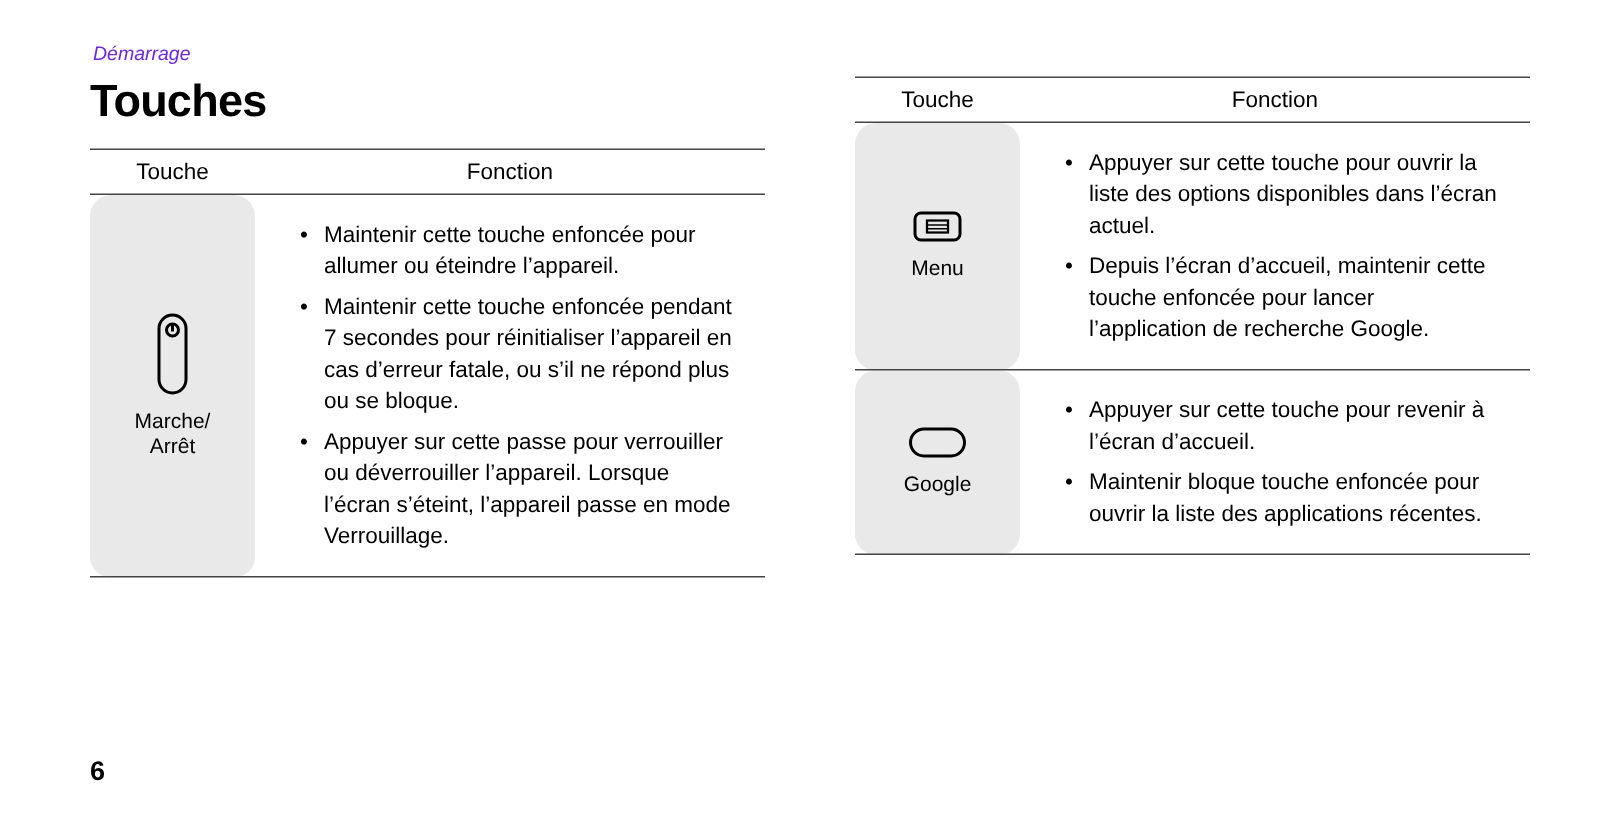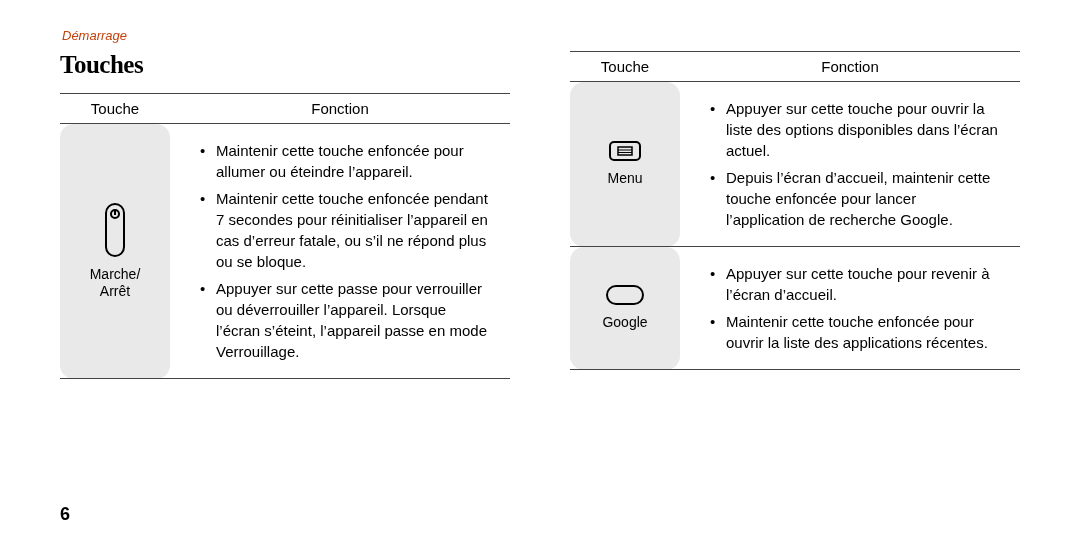--- a/index.html
+++ b/index.html
@@ -16,36 +16,35 @@
   .page {
     width: 1080px;
     height: 543px;
     position: relative;
     box-sizing: border-box;
     padding: 28px 60px 0 60px;
   }
   .running-head {
     font-style: italic;
     font-size: 13px;
-    color: #c2410c;
+    color: #6d28d9;
     margin: 0 0 8px 2px;
   }
   .columns {
     display: flex;
     gap: 60px;
   }
   .col {
     width: 450px;
   }
   h1.title {
-    font-size: 25px;
+    font-size: 30px;
     font-weight: 700;
     margin: 0 0 14px 0;
     letter-spacing: -0.5px;
-    font-family: Liberation Serif, serif;
   }
   table.keys {
     width: 100%;
     border-collapse: collapse;
     font-size: 15px;
   }
   table.keys thead th {
     text-align: center;
     font-weight: 400;
     padding: 6px 10px;
@@ -175,21 +174,21 @@
               <span>
                 <svg width="40" height="22" viewBox="0 0 40 22">
                   <rect x="2" y="2" width="36" height="18" rx="9" ry="9" fill="none" stroke="#000" stroke-width="2"></rect>
                 </svg>
               </span>
               <div class="label">Google</div>
             </td>
             <td>
               <ul>
                 <li>Appuyer sur cette touche pour revenir à l’écran d’accueil.</li>
-                <li>Maintenir cette touche enfoncée pour ouvrir la liste des applications récentes.</li>
+                <li>Maintenir bloque touche enfoncée pour ouvrir la liste des applications récentes.</li>
               </ul>
             </td>
           </tr>
         </tbody>
       </table>
     </div>
   </div>
 
   <div class="page-num">6</div>
 </div>

